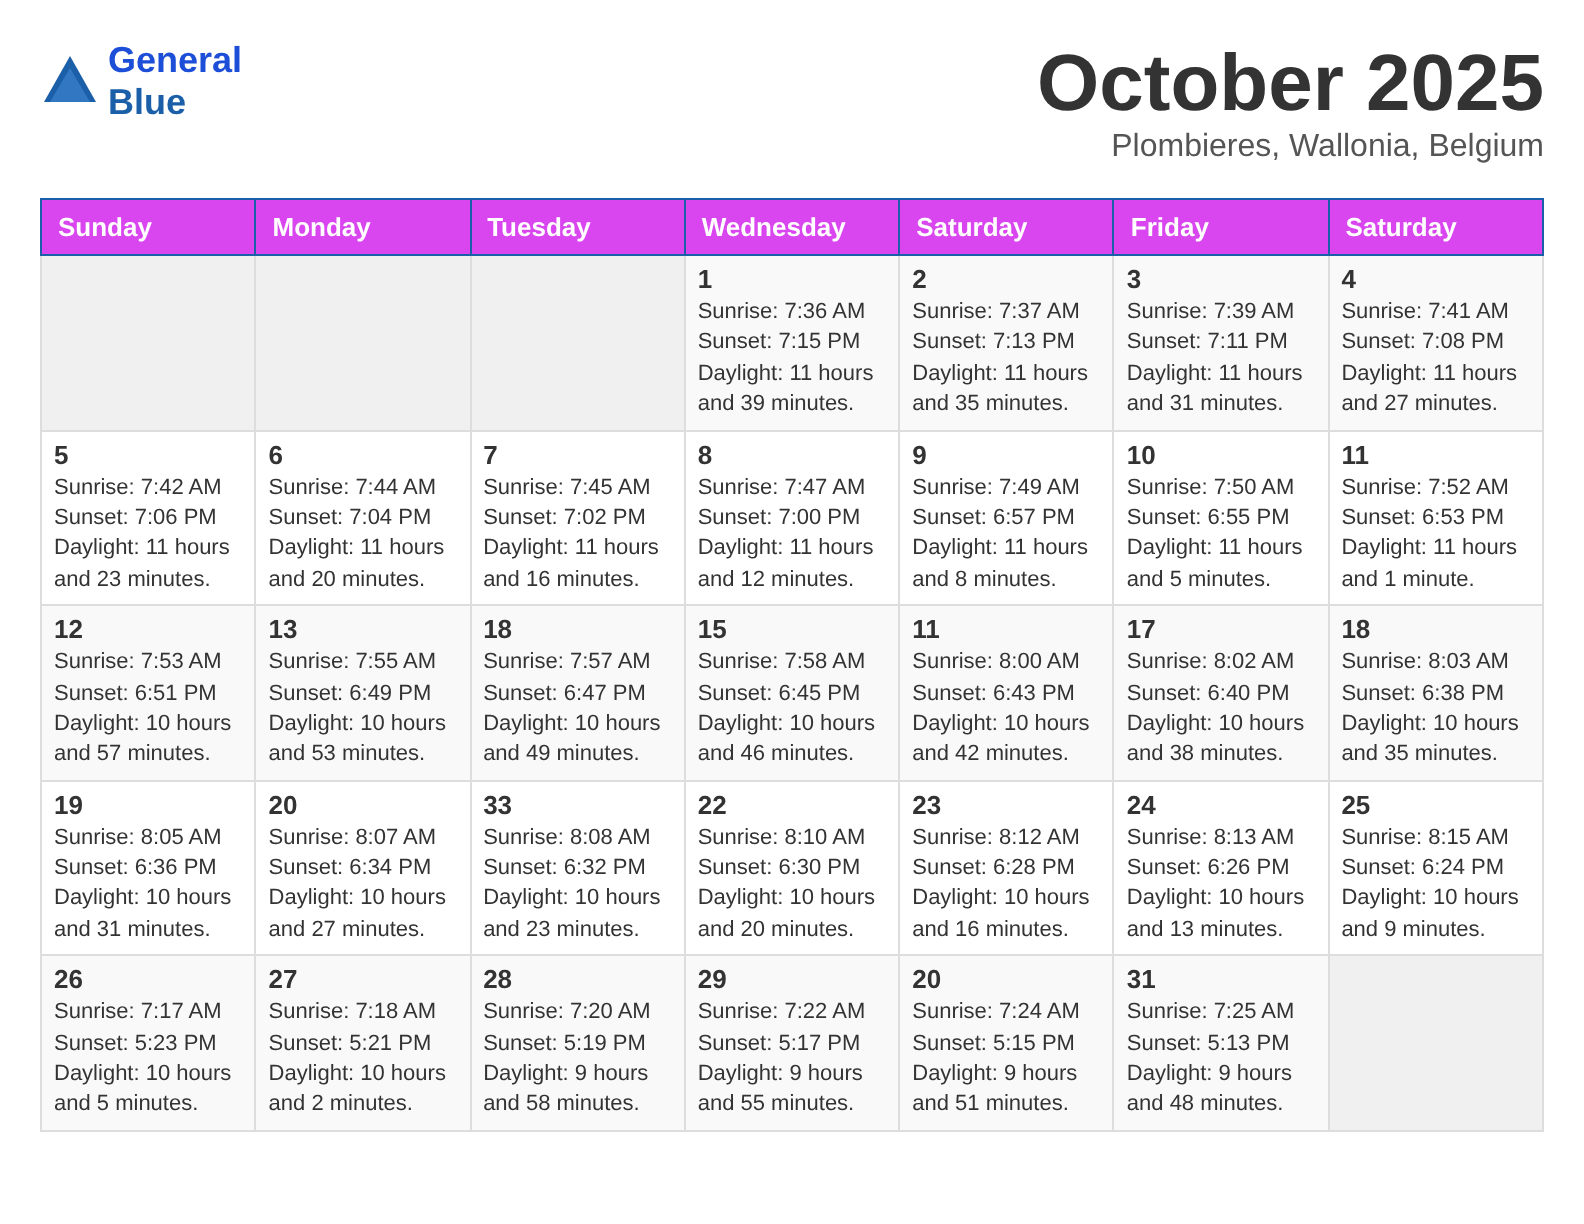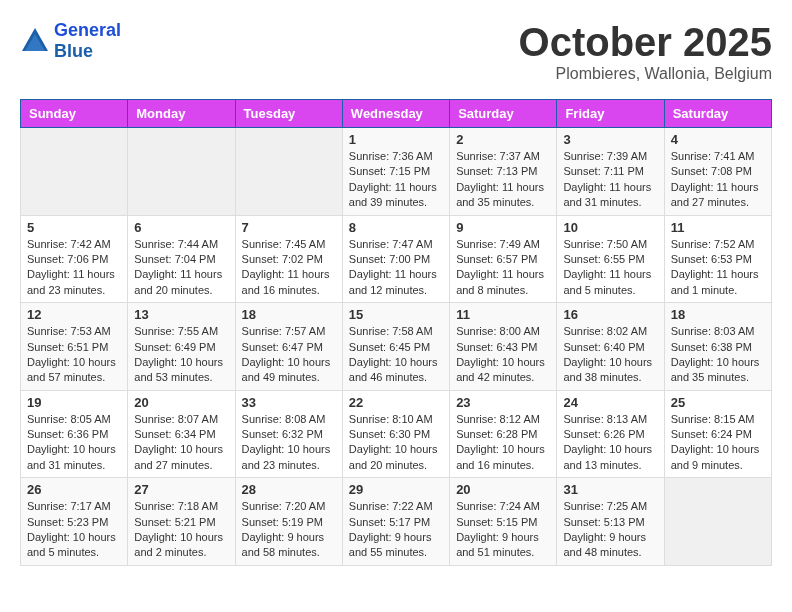--- a/index.html
+++ b/index.html
@@ -180,21 +180,21 @@
         </td>
         <td>
           <span class="day-number">15</span>
           <div class="day-info">Sunrise: 7:58 AM<br>Sunset: 6:45 PM<br>Daylight: 10 hours<br>and 46 minutes.</div>
         </td>
         <td>
           <span class="day-number">11</span>
           <div class="day-info">Sunrise: 8:00 AM<br>Sunset: 6:43 PM<br>Daylight: 10 hours<br>and 42 minutes.</div>
         </td>
         <td>
-          <span class="day-number">16</span>
+          <span class="day-number">17</span>
           <div class="day-info">Sunrise: 8:02 AM<br>Sunset: 6:40 PM<br>Daylight: 10 hours<br>and 38 minutes.</div>
         </td>
         <td>
           <span class="day-number">18</span>
           <div class="day-info">Sunrise: 8:03 AM<br>Sunset: 6:38 PM<br>Daylight: 10 hours<br>and 35 minutes.</div>
         </td>
       </tr>
       <tr>
         <td>
           <span class="day-number">19</span>

